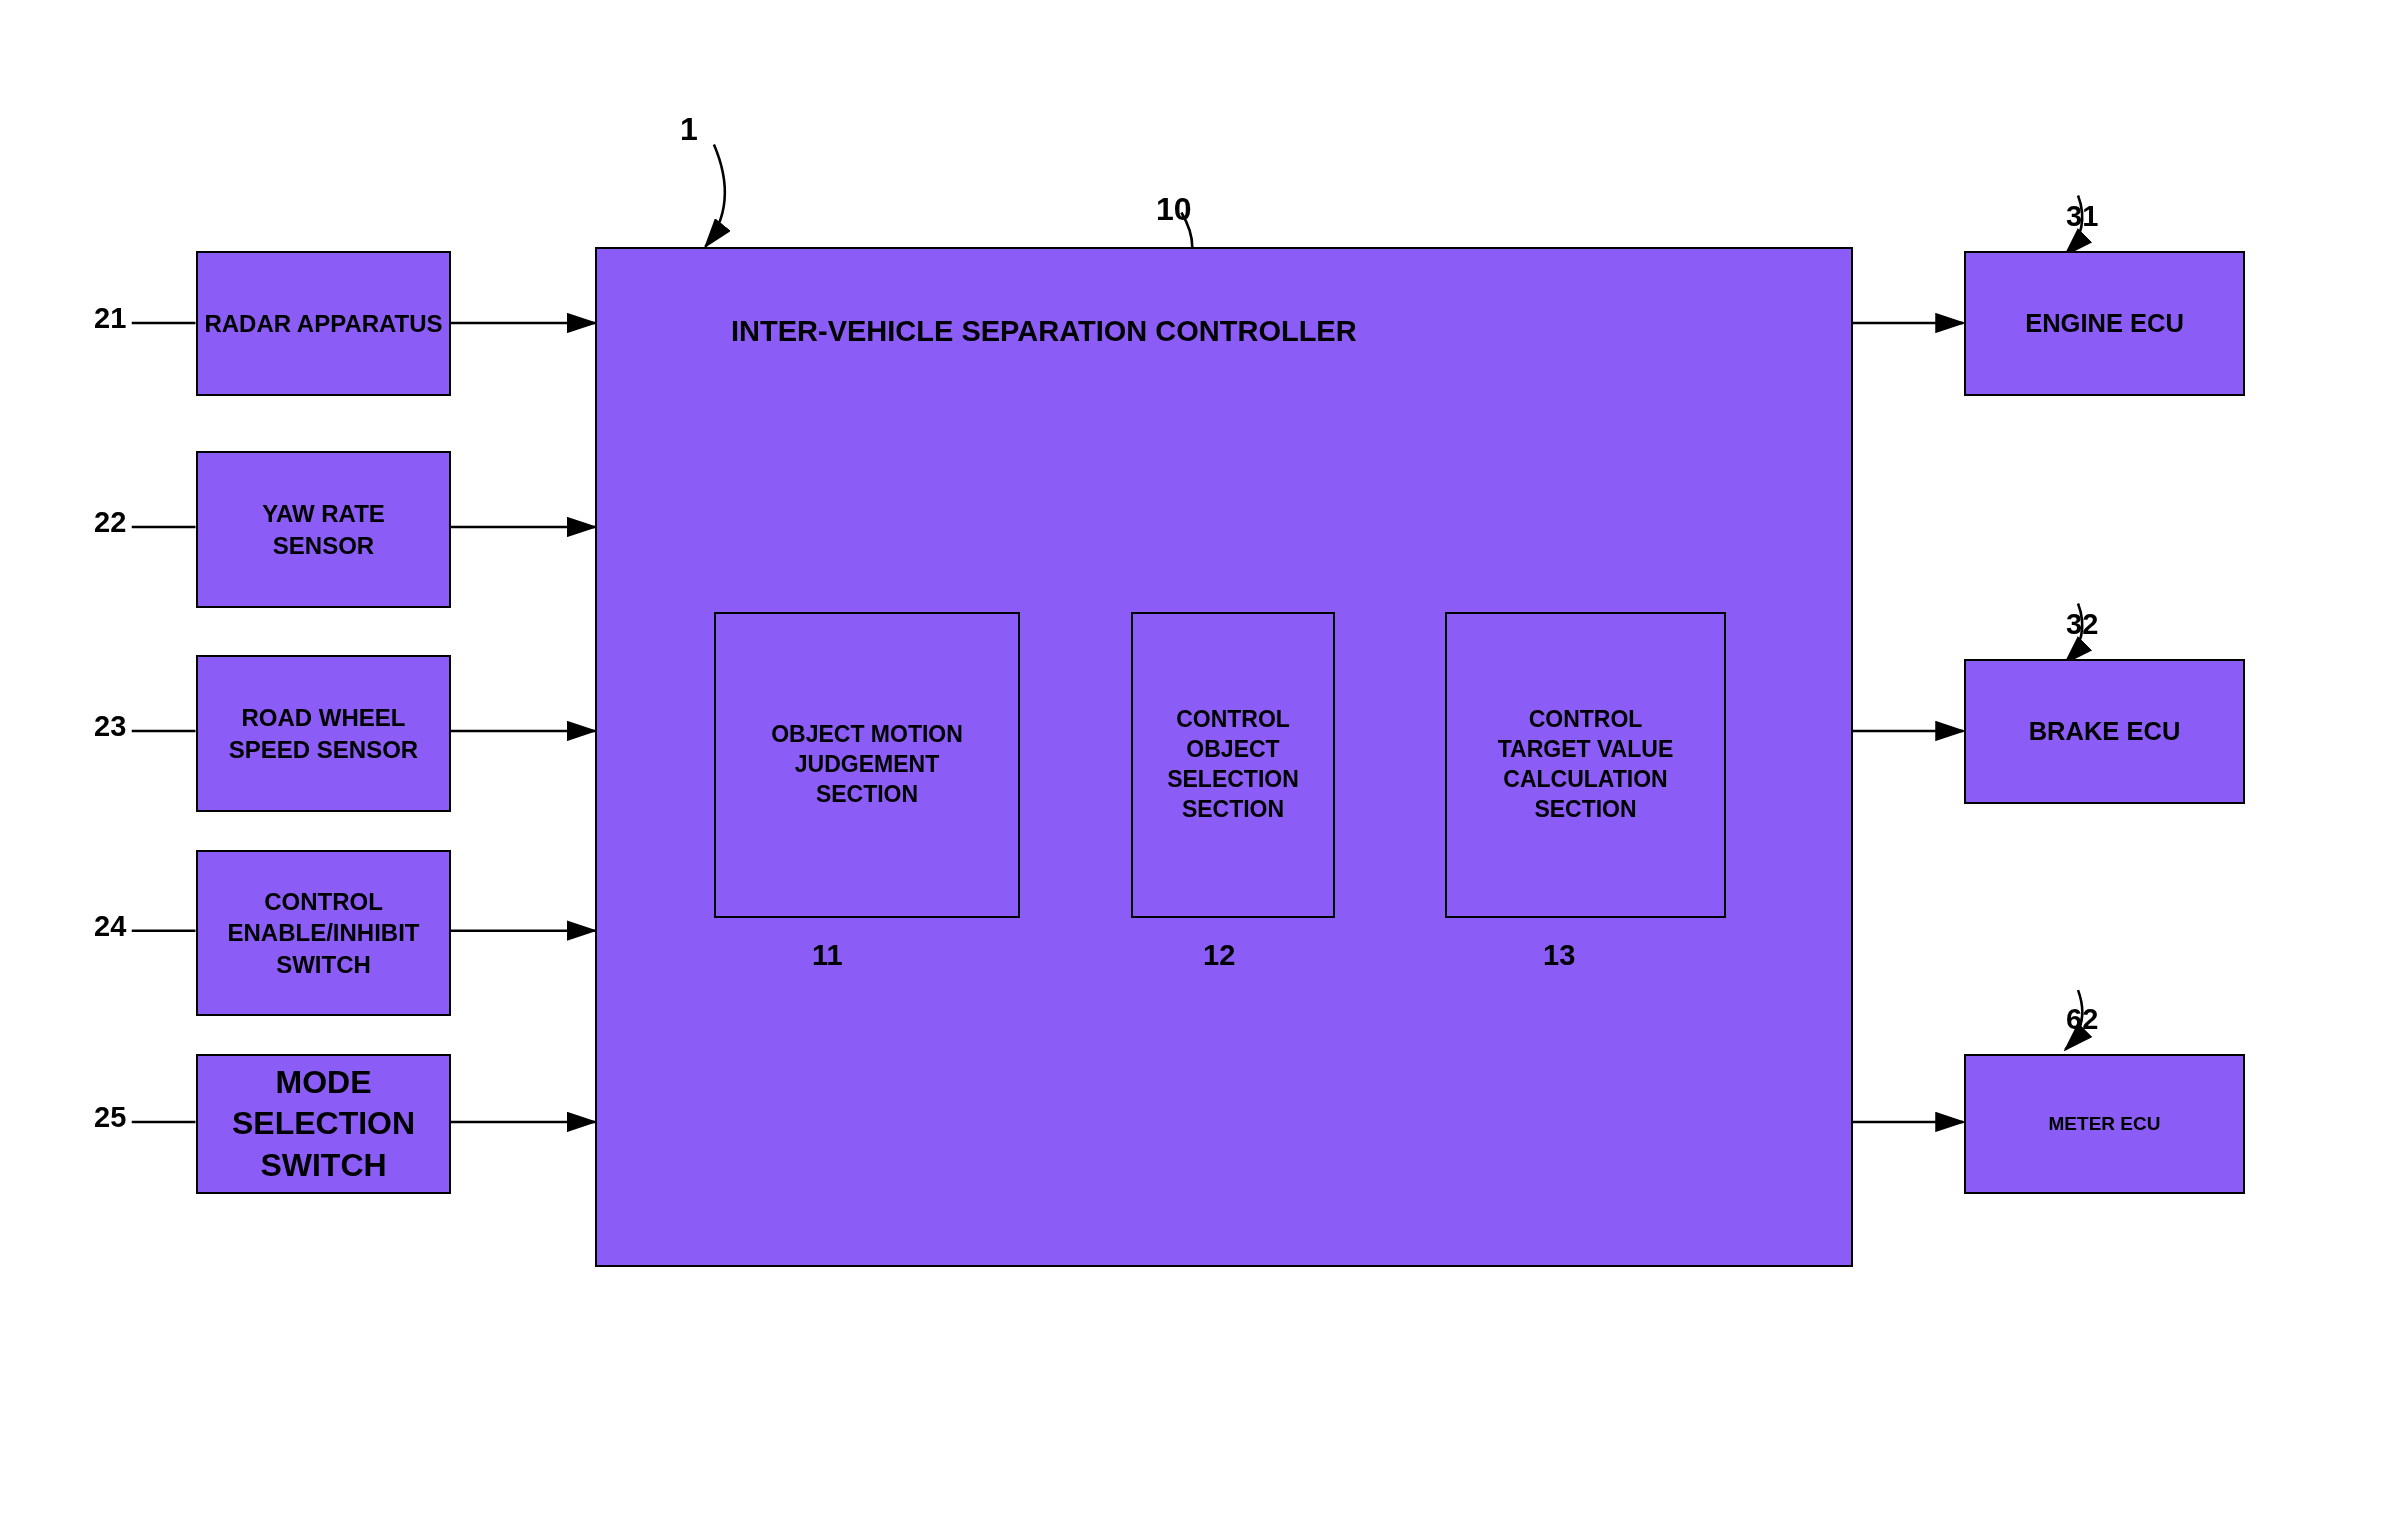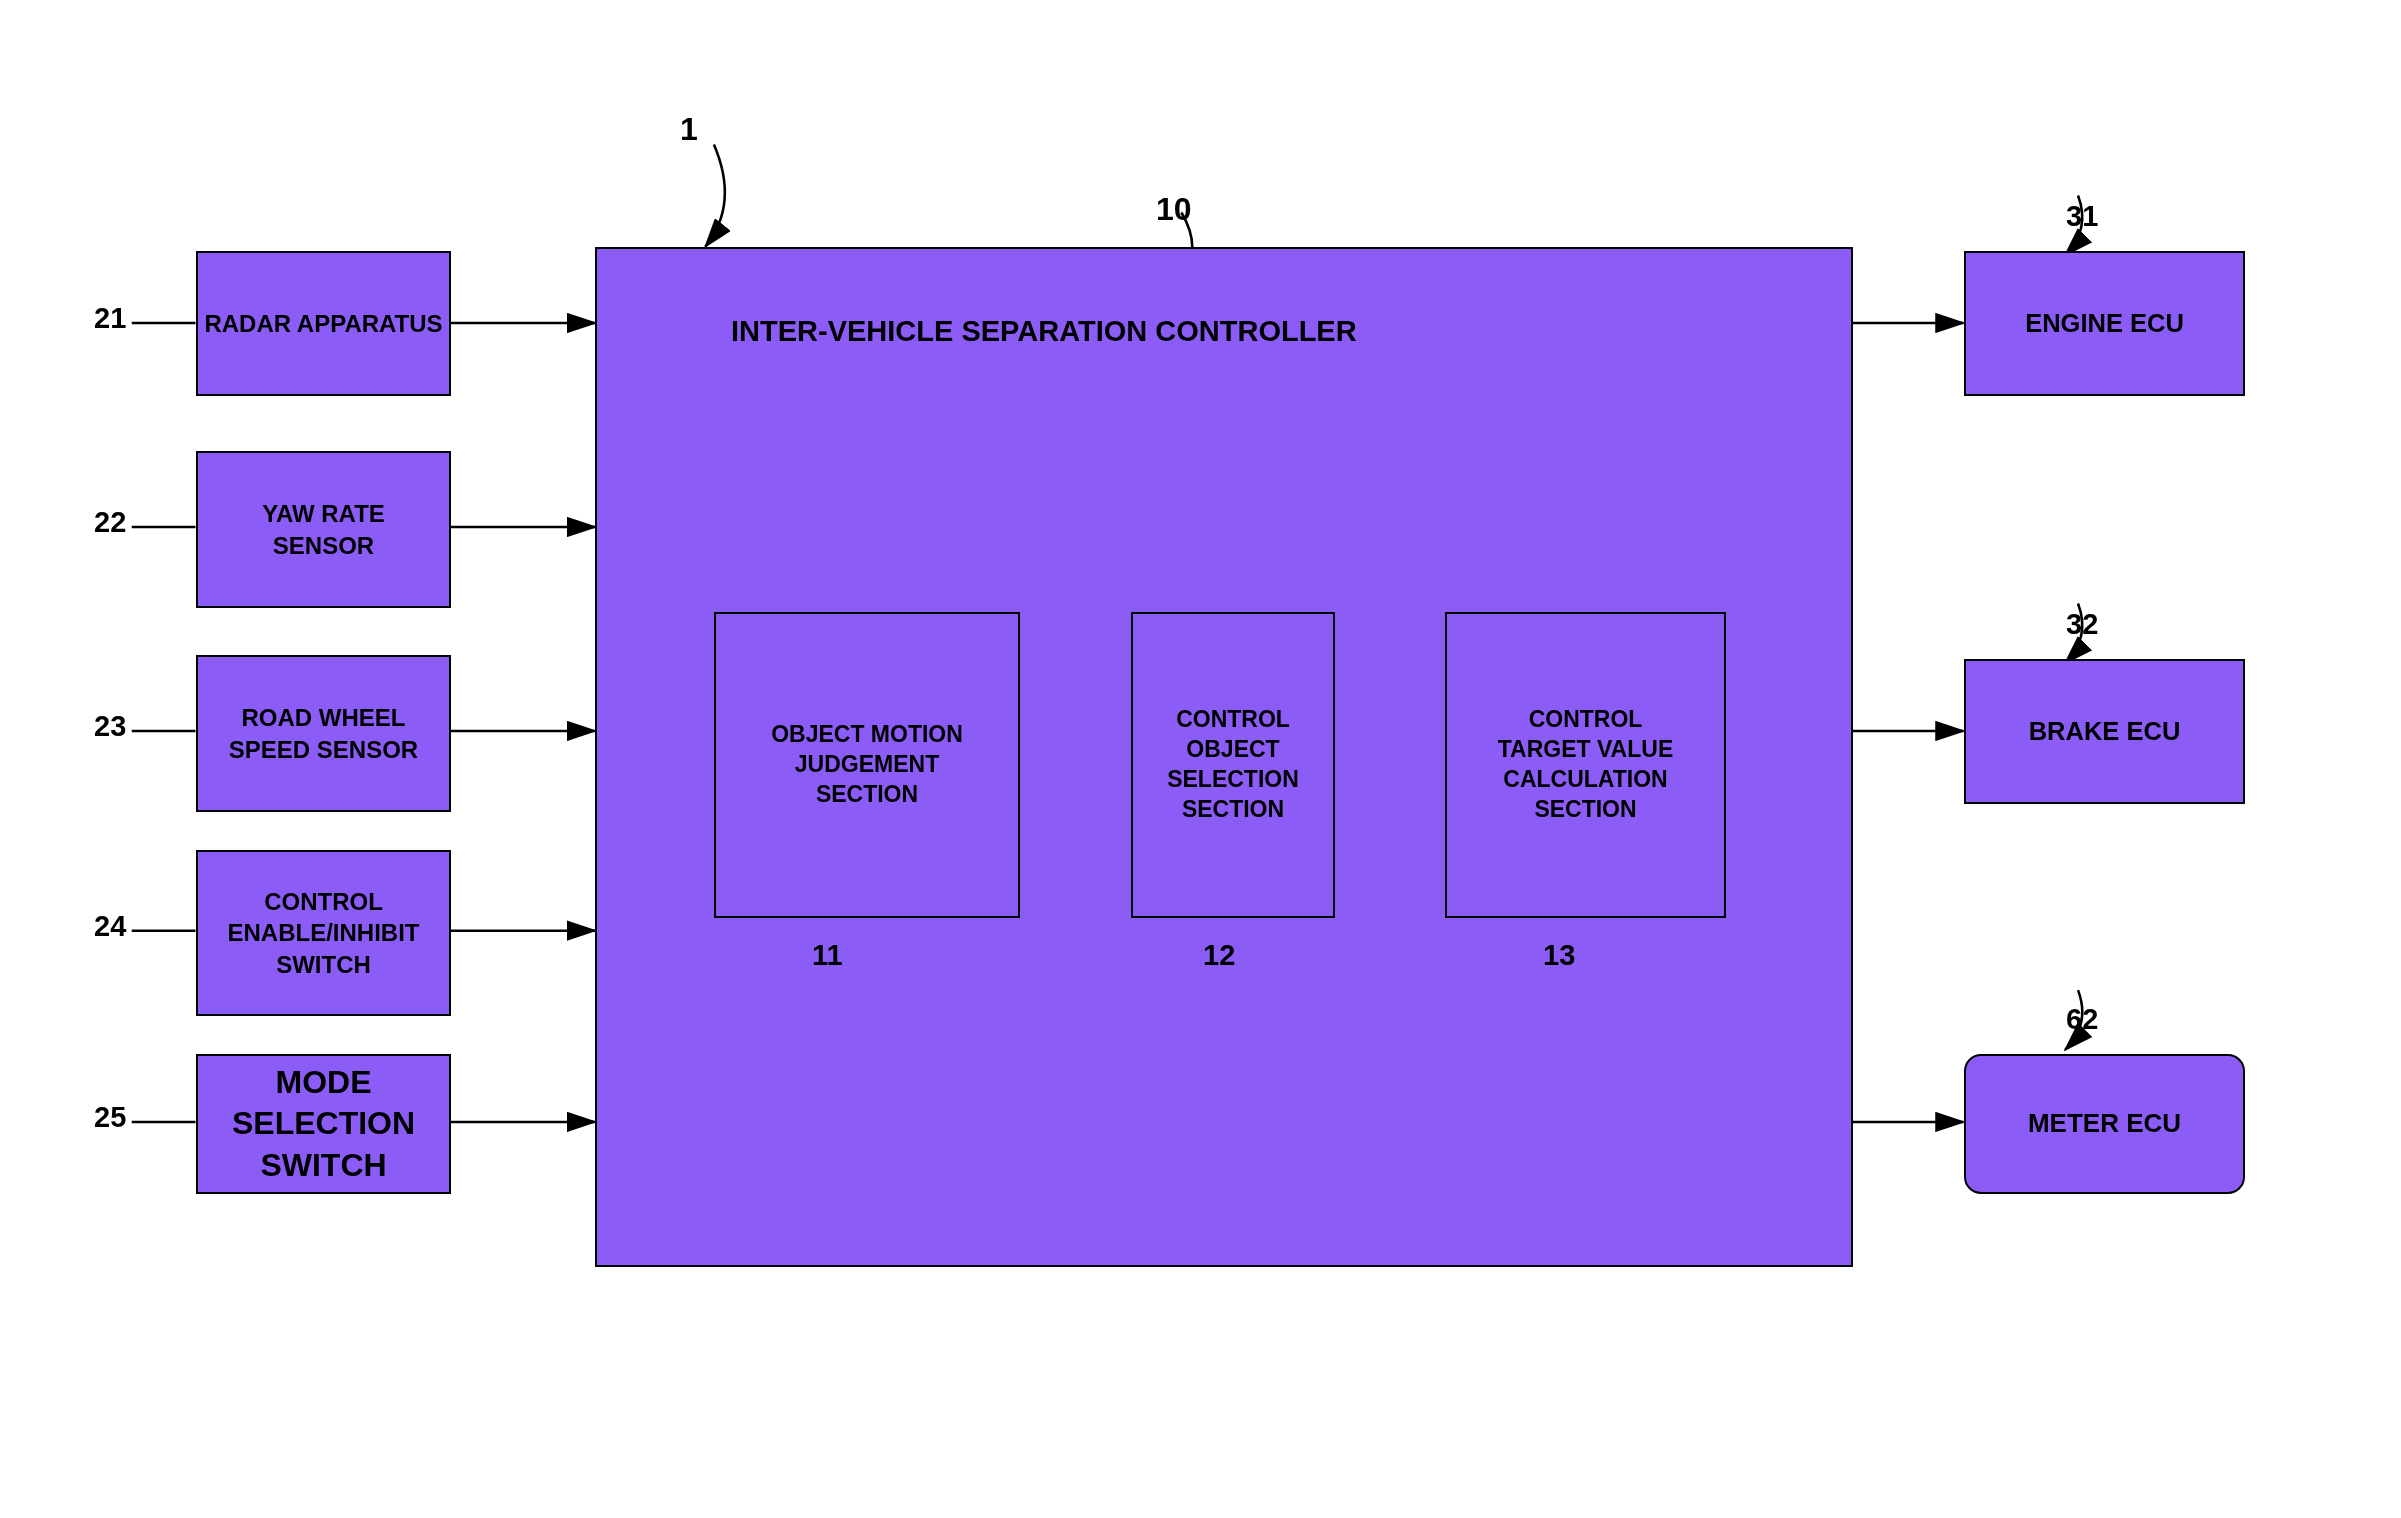--- a/index.html
+++ b/index.html
@@ -159,19 +159,19 @@
   <div class="box" style="left:1964px; top:251px; width:281px; height:145px; font-size:25.5px;">
     <span>ENGINE ECU</span>
   </div>
   <div class="label" style="left:2066px; top:200px; font-size:29px;">31</div>
 
   <div class="box" style="left:1964px; top:659px; width:281px; height:145px; font-size:25.5px;">
     <span>BRAKE ECU</span>
   </div>
   <div class="label" style="left:2066px; top:608px; font-size:29px;">32</div>
 
-  <div class="box" style="left:1964px; top:1054px; width:281px; height:140px; font-size:26px;border-radius:17px;">
+  <div class="box" style="left:1964px; top:1054px; width:281px; height:140px; font-size:19px;">
     <span>METER ECU</span>
   </div>
   <div class="label" style="left:2066px; top:1003px; font-size:29px;">62</div>
 
 </div>
 
 
 </body></html>

